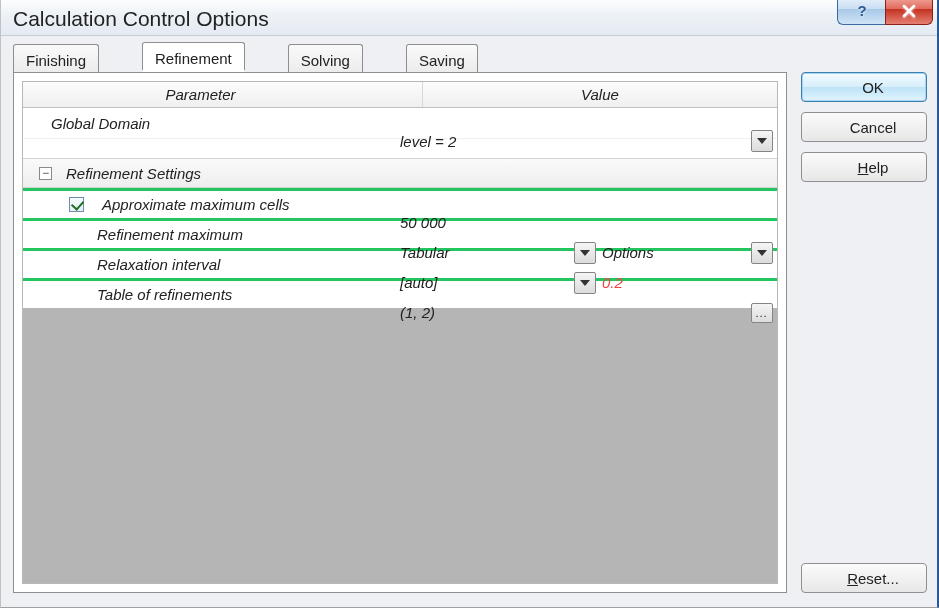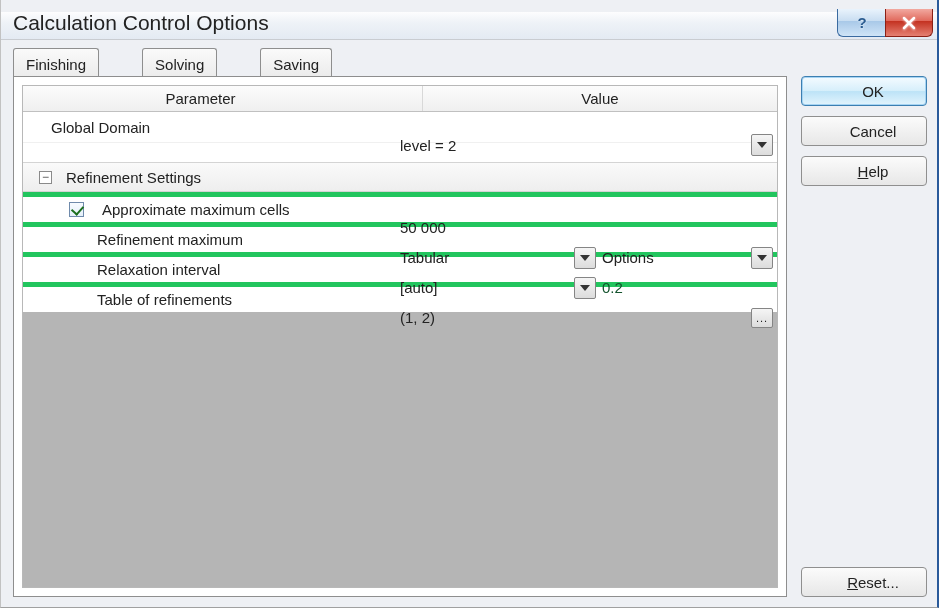--- a/index.html
+++ b/index.html
@@ -12,26 +12,25 @@
     color:#222;
     overflow:hidden;
     border-left:1px solid #c2c2c2;
     border-right:2px solid #2a5a9a;
     border-bottom:1px solid #a0a0a0;
   }
 
   
   .titlebar {
     position:relative;
-    height:28px;
+    height:36px;
     background: linear-gradient(#fdfdfe, #eef2f7 40%, #e4eaf3);
     border-bottom:1px solid #c9ccd1;
     display:flex; align-items:flex-end;
     padding:0 0 4px 12px;
-    margin-top:12px;
   }
   .title-text { font-size:21px; color:#222; }
   .win-buttons {
     position:absolute; top:-3px; right:4px;
     display:flex;
   }
   .win-btn {
     width:48px; height:28px;
     border:1px solid #3a6aa0;
     border-top:none;
@@ -92,21 +91,21 @@
     left:0; right:0; bottom:-2px; height:3px;
     background:#fff;
   }
 
   
   .grid-wrap {
     border:1px solid #8e8e8e;
     background:#fff;
     flex:1;
     padding:8px;
-    position:relative; z-index:1;
+    position:relative; z-index:1;font-style:italic;
   }
   .grid-inner {
     border:1px solid #b8b8b8;
     height:100%;
     display:flex; flex-direction:column;
     background:#b5b5b5;
   }
 
   
   .grid-header {
@@ -118,21 +117,21 @@
     flex-basis:50%;
     text-align:center;
     line-height:26px;
     font-size:15px;
   }
   .grid-header .hcell + .hcell { border-left:1px solid #d8d8d8;margin-left:44px; }
 
   
   .grid-rows { background:#fff; }
   .grow { display:flex; height:30px; align-items:center; }
-  .grow + .grow { border-top:5px solid #22c55e; }
+  .grow + .grow { border-top:3px solid #22c55e; }
   .gcell-param { flex:0 0 50%; padding-left:28px; display:flex; align-items:center; gap:8px; }
   .gcell-param.indent1 { padding-left:46px; }
   .gcell-param.indent2 { padding-left:46px; }
   .gcell-param.indent2.nocheck { padding-left:74px; }
   .gcell-value { flex:1; display:flex; align-items:center; gap:6px; padding-right:4px;margin-top:36px; }
 
   .section-row {
     background: linear-gradient(#fafafa, #eeeeee);
     border-top:1px solid #d4d4d4;
     border-bottom:1px solid #d4d4d4;
@@ -184,21 +183,21 @@
     border:1px solid #858585;
     background: linear-gradient(#f5f5f5, #dcdcdc);
     border-radius:2px;
     font-size:11px; letter-spacing:1px;
     display:flex; align-items:center; justify-content:center;
   }
 
   .val-wide { flex:1; }
   .val-med  { width:168px; }
   .val-narrow { flex:1; }
-  .muted { color:#14532d; }
+  .muted { color:#ef4444; }
 
   
   .btn {
     height:30px;
     border:1px solid #8f8f8f;
     border-radius:4px;
     background: linear-gradient(#fbfbfb, #e7e7e7);
     font-size:15px;
     display:flex; align-items:center; justify-content:center;
     cursor:default;
@@ -231,20 +230,21 @@
     </div>
   </div>
 </div>
 
 <div class="dialog-body">
 
   <div class="main-panel">
 
     <div class="tab-row">
       <div class="tab">Finishing</div>
+      <div class="tab active">Refinement</div>
       <div class="tab">Solving</div>
       <div class="tab">Saving</div>
     </div>
 
     <div class="grid-wrap">
       <div class="grid-inner">
 
         <div class="grid-header">
           <div class="hcell">Parameter</div>
           <div class="hcell">Value</div>

